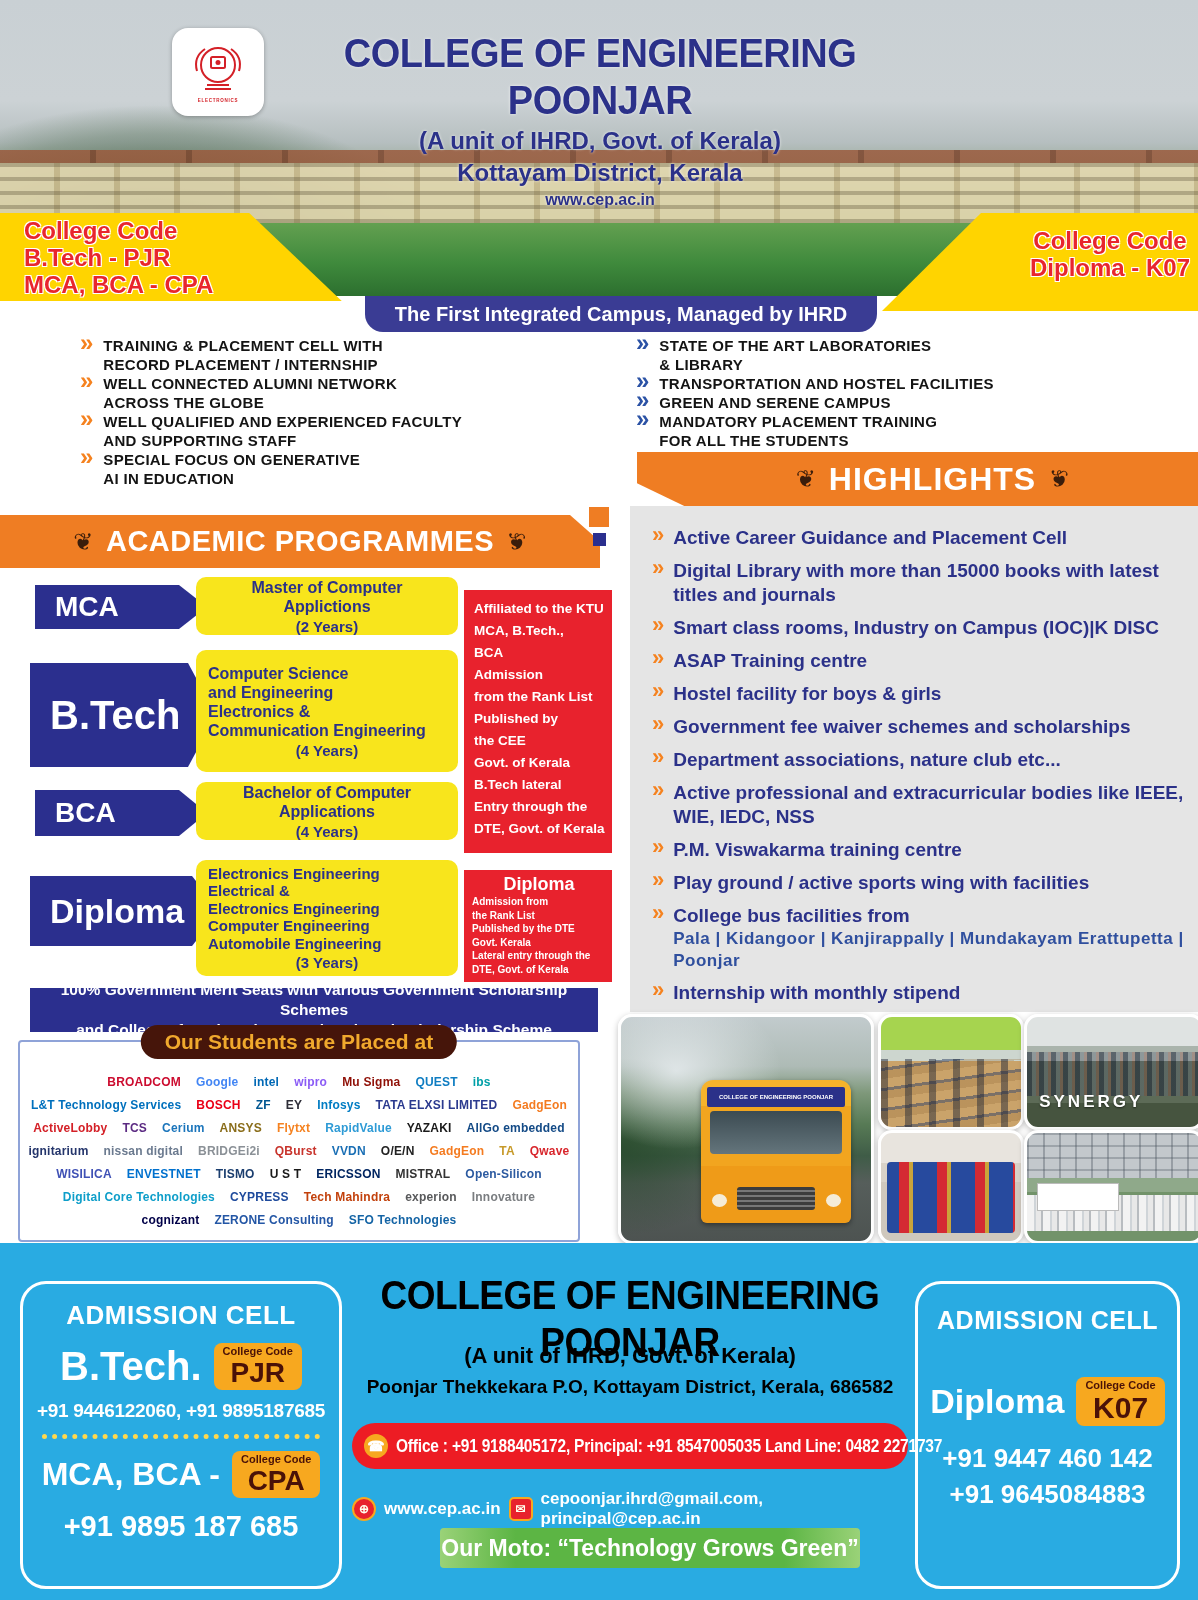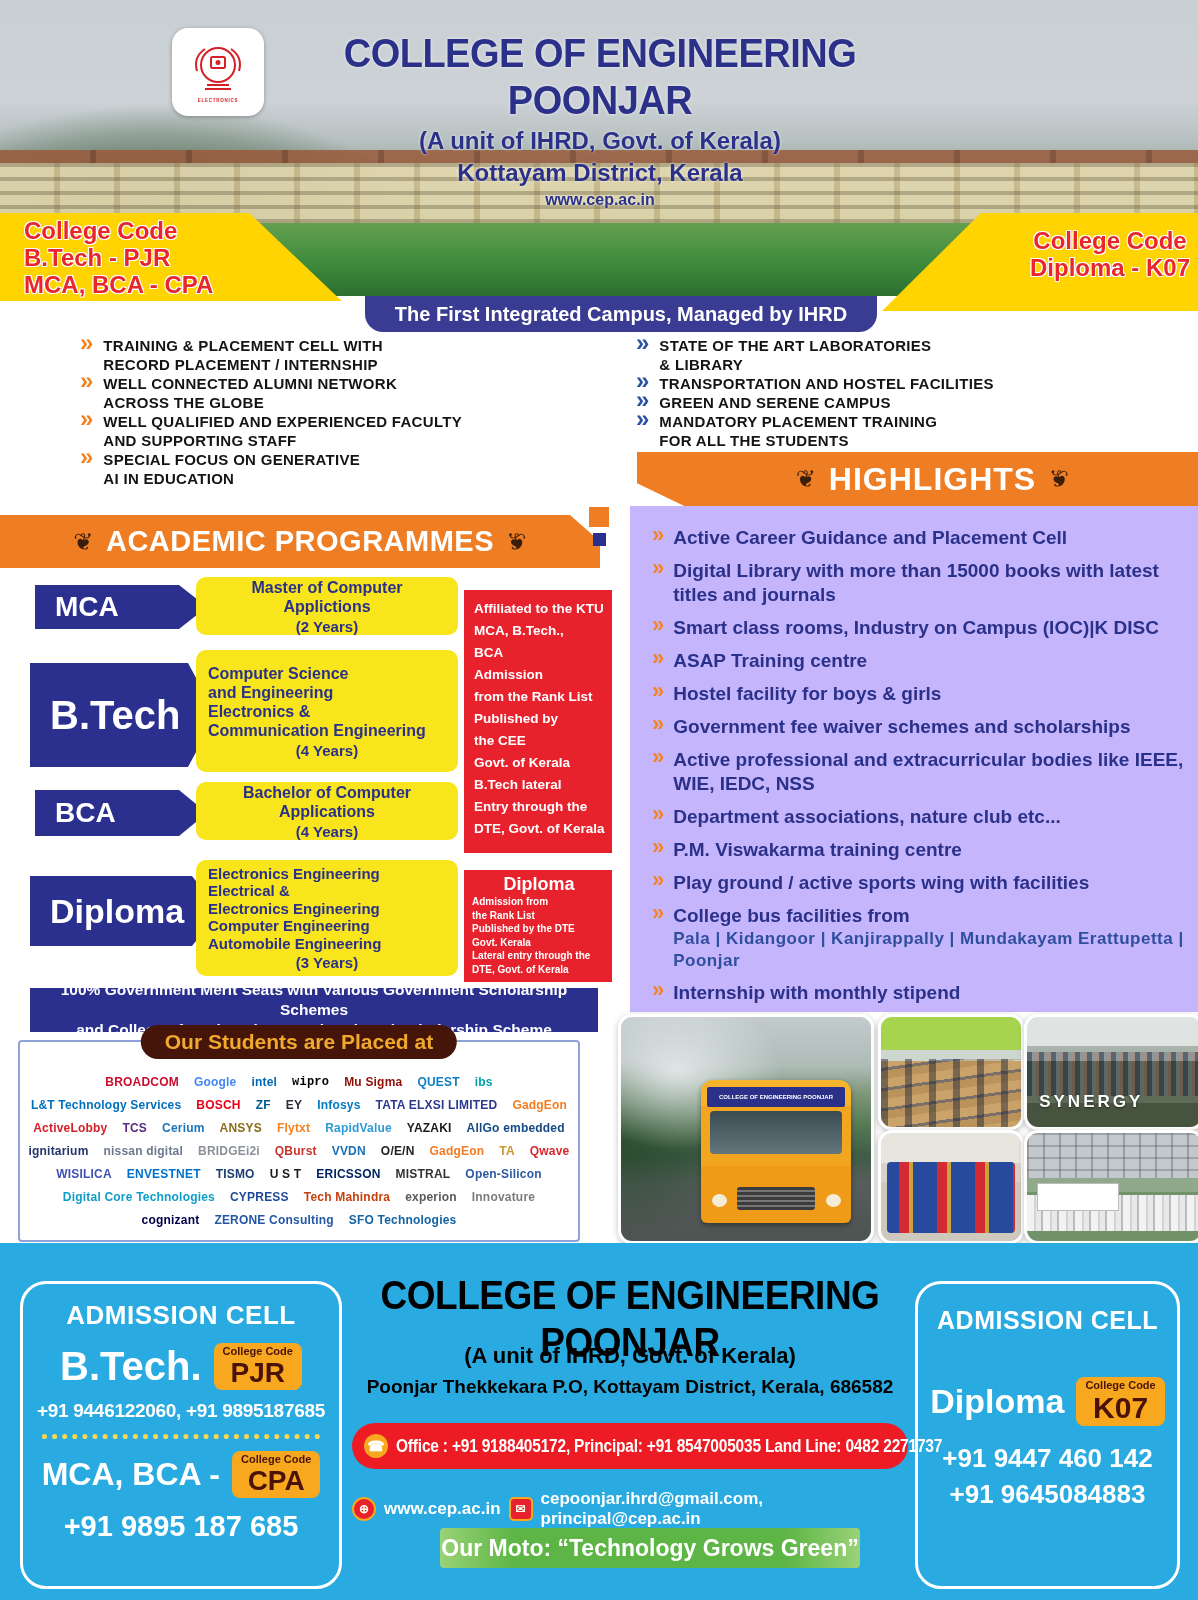--- a/index.html
+++ b/index.html
@@ -81,21 +81,21 @@
   .scholar{position:absolute;left:30px;top:988px;width:568px;height:44px;background:#2b2f8e;
     color:#fff;font-weight:800;font-size:15.5px;line-height:20px;display:flex;align-items:center;
     justify-content:center;text-align:center;}
 
   
   .hl-bar{position:absolute;left:637px;top:452px;width:591px;height:54px;background:#ef7d23;
     clip-path:polygon(0 0,100% 0,100% 100%,8% 100%,0 58%);display:flex;align-items:center;
     justify-content:center;gap:12px;color:#fff;font-weight:900;font-size:32px;letter-spacing:1px;}
   .sq-o{position:absolute;left:589px;top:507px;width:20px;height:20px;background:#ef7d23;}
   .sq-n{position:absolute;left:593px;top:533px;width:13px;height:13px;background:#2b2f8e;}
-  .hl-box{position:absolute;left:630px;top:506px;width:568px;height:506px;background:#c4b5fd;
+  .hl-box{position:absolute;left:630px;top:506px;width:568px;height:506px;background:#e5e5e5;
     box-sizing:border-box;padding:20px 14px 0 22px;display:flex;flex-direction:column;gap:9px;}
   .hl-item{display:flex;gap:9px;align-items:flex-start;}
   .hl-item .chev{font-size:22px;margin-top:0;}
   .hl-text{font-size:19px;line-height:24px;font-weight:800;color:#2b3189;}
   .hl-sub{font-size:17px;line-height:22px;font-weight:600;color:#2f4f9e;letter-spacing:.5px;}
 
   
   .placed-box{position:absolute;left:18px;top:1040px;width:558px;height:198px;background:#fff;
     border:2px solid #8fa3d8;border-radius:4px;}
   .placed-pill{position:absolute;left:50%;top:-17px;transform:translateX(-50%);background:#46150a;
@@ -386,28 +386,28 @@
       <div class="hl-item">
       <span class="chev orange"></span>
       <div>
         <div class="hl-text">Government fee waiver schemes and scholarships</div>
         <div class="hl-sub"></div>
       </div>
     </div>
       <div class="hl-item">
       <span class="chev orange"></span>
       <div>
+        <div class="hl-text">Department associations, nature club etc...</div>
+        <div class="hl-sub"></div>
+      </div>
+    </div>
+      <div class="hl-item">
+      <span class="chev orange"></span>
+      <div>
         <div class="hl-text">Active professional and extracurricular bodies like IEEE, WIE, IEDC, NSS</div>
-        <div class="hl-sub"></div>
-      </div>
-    </div>
-      <div class="hl-item">
-      <span class="chev orange"></span>
-      <div>
-        <div class="hl-text">Department associations, nature club etc...</div>
         <div class="hl-sub"></div>
       </div>
     </div>
       <div class="hl-item">
       <span class="chev orange"></span>
       <div>
         <div class="hl-text">P.M. Viswakarma training centre</div>
         <div class="hl-sub"></div>
       </div>
     </div>
@@ -433,21 +433,21 @@
       </div>
     </div>
     </div>
 
   <div class="placed-box">
     <div class="placed-pill">Our Students are Placed at</div>
     <div class="logo-wall">
         <span class="logo" style="color: rgb(204, 12, 47);">BROADCOM</span>
         <span class="logo" style="color: rgb(66, 133, 244);">Google</span>
         <span class="logo" style="color: rgb(0, 104, 181);">intel</span>
-        <span class="logo" style="color: #000000; font-family: Liberation Mono, monospace;">wipro</span>
+        <span class="logo" style="color: #8b5cf6;">wipro</span>
         <span class="logo" style="color: rgb(143, 16, 7);">Mu Sigma</span>
         <span class="logo" style="color: rgb(15, 125, 194);">QUEST</span>
         <span class="logo" style="color: rgb(0, 160, 168);">ibs</span>
         <span class="logo" style="color: rgb(0, 112, 189);">L&amp;T Technology Services</span>
         <span class="logo" style="color: rgb(234, 0, 22);">BOSCH</span>
         <span class="logo" style="color: rgb(0, 86, 145);">ZF</span>
         <span class="logo" style="color: rgb(46, 46, 56);">EY</span>
         <span class="logo" style="color: rgb(0, 124, 195);">Infosys</span>
         <span class="logo" style="color: rgb(43, 58, 143);">TATA ELXSI LIMITED</span>
         <span class="logo" style="color: rgb(244, 123, 32);">GadgEon</span>

